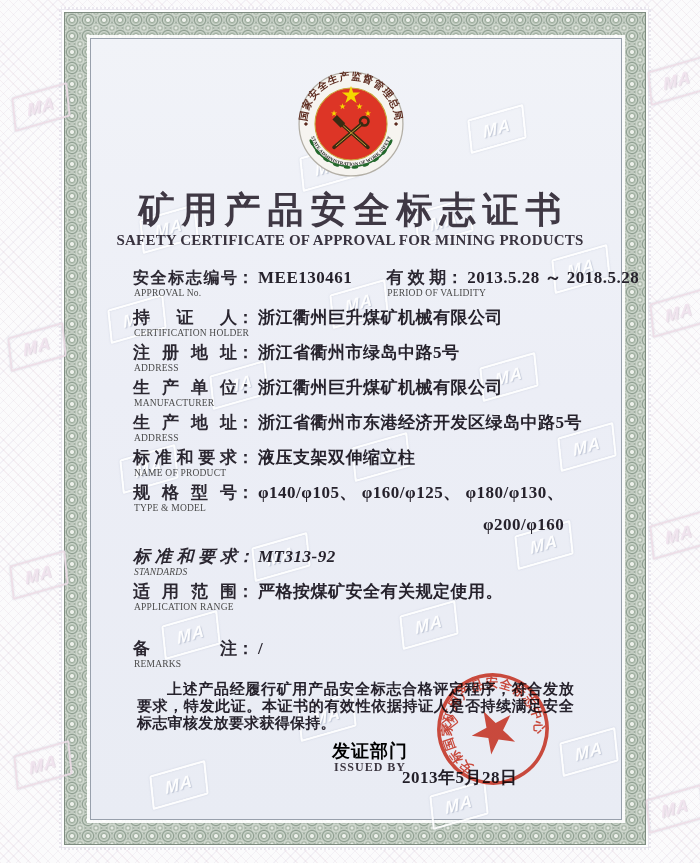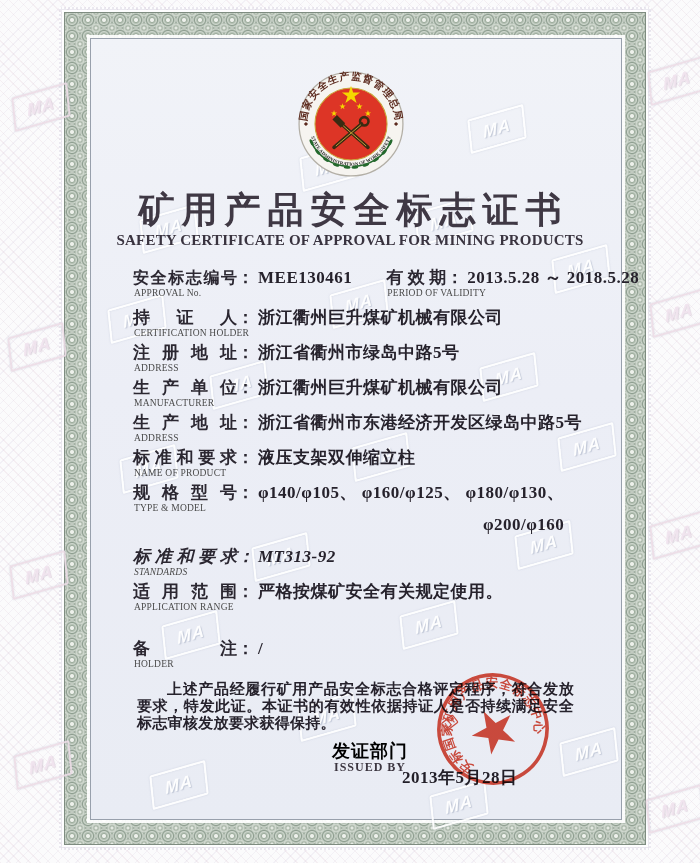--- a/index.html
+++ b/index.html
@@ -306,21 +306,21 @@
   </div>
 
   <div class="row">
     <span class="lab">
       <span class="lab-cn">适用范围</span><span class="lab-en">APPLICATION RANGE</span>
     </span><span class="colon">：</span><span class="val">严格按煤矿安全有关规定使用。</span>
   </div>
 
   <div class="row gap-rem">
     <span class="lab">
-      <span class="lab-cn">备注</span><span class="lab-en">HOLDER</span>
+      <span class="lab-cn">备注</span><span class="lab-en">REMARKS</span>
     </span><span class="colon">：</span><span class="val">/</span>
   </div>
 </div>
 
 <div class="paragraph">上述产品经履行矿用产品安全标志合格评定程序，符合发放要求，特发此证。本证书的有效性依据持证人是否持续满足安全标志审核发放要求获得保持。</div>
 
 <div class="issued-cn">发证部门</div>
 <div class="issued-en">ISSUED BY</div>
 <div class="date">2013年5月28日</div>
 

